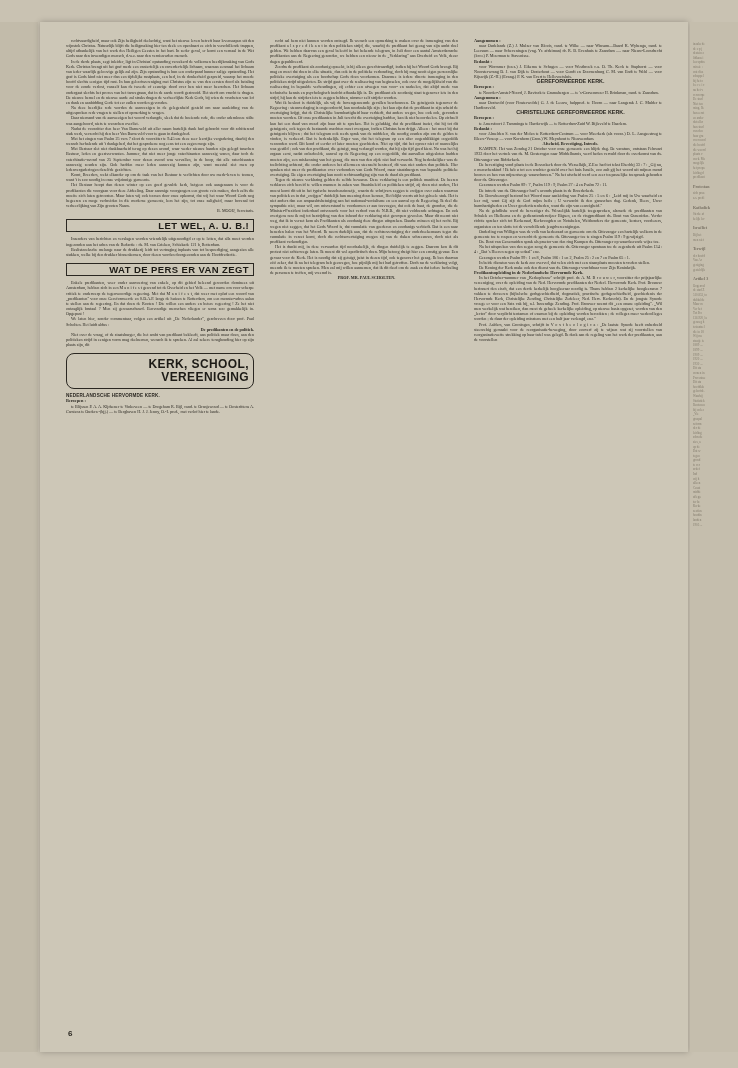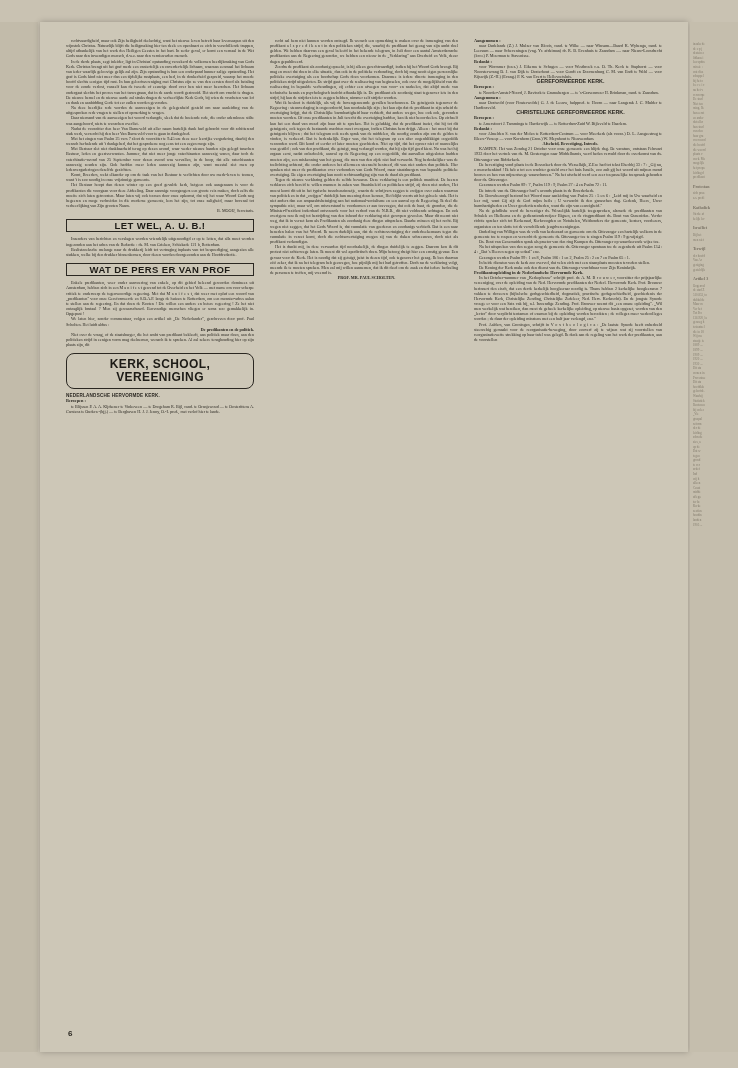--- a/index.html
+++ b/index.html
@@ -73,21 +73,21 @@
 
   
   .boxhead{
     border:1px solid #2b2822;
     font-family:"Liberation Sans", sans-serif;
     font-weight:bold;
     font-size:9.5px;
     letter-spacing:.4px;
     padding:3px 4px 3px 4px;
     margin:6px 0 4px 0;
-    text-align:center;
+    text-align:right;
     color:#1d1b16;
     background:transparent;
   }
   .boxhead.tall{font-size:12px;line-height:13px;padding:4px 4px;border-radius:8px;}
   .subhead{
     font-family:"Liberation Sans", sans-serif;
     font-weight:bold;
     font-size:4.6px;
     margin:4px 0 1.5px 0;
     text-indent:0;
@@ -140,21 +140,21 @@
         <p>Met het zingen van Psalm 25 vers 7 sloot de voorzitter te 9.45 ure deze zeer leerrijke vergadering, daarbij den wensch herhalende uit 't dankgebed, dat het gesprokene nog eens tot een zegen moge zijn.</p>
         <p>Met Bestuur zlet niet dankbaarheid terug op dezen avond, waar weder nieuwe banden zijn gelegd tusschen Bestuur, leden en geestverwanten. Jammer, dat niet meer jonge catechisanten aanwezig waren, daar toch de catechisatie-avond van 25 September voor dezen avond was vervallen, in de hoop, dat alle catechisanten aanwezig zouden zijn. Ook hadden meer leden aanwezig kunnen zijn, want meestal ziet men op ledenvergaderingen dezelfde gezichten.</p>
         <p>Komt, Breeders, wekt elkander op om de taak van het Bestuur te verlichten door uw mede-leven te toonen, want 't is zoo noodig in onze vrijzinnige gemeente.</p>
         <p>Het Bestuur hoopt dan dezen winter op een goed gevulde kerk, betgeen ook aangenaam is voor de predikanten die voorgaan voor deze Afdeeling. Daar aanmige voorgangers een groote reis maken, doch zelfs die moeite zich laten getroosten. Maar laten wij ook toonen door onze opkomst, dat wij het waar Woord Gods nog begeeren en moge verbreiden in die moderne gemeente, kon het zijn, tot onze zaligheid, maar bovenal tot verheerlijking van Zijn grooten Naam.</p>
         <p class="sig noind">B. MOOIJ, Secretaris.</p>
 
         <div class="boxhead">LET WEL, A. U. B.!</div>
         <p>Inzenders van berichten en verslagen worden vriendelijk uitgenoodigd er op te letten, dat alls moet worden ingezonden aan het adres van de Redactie : ds. M. van Grieken, Schiekade 121 b, Rotterdam.</p>
         <p>Beslistzoekscbe melange naar de drukkerij leidt tot vertraging inplaats van tot bespoediging, aangezien alle stukken, welke bij den drukker binnenkomen, door dezen worden doorgezonden aan de Hoofdredactie.</p>
 
-        <div class="boxhead">WAT DE PERS ER VAN PROF</div>
+        <div class="boxhead">WAT DE PERS ER VAN ZEGT</div>
         <p>Enkele predikanten, weer onder aanvoering van enkele, op dit gebied beleend geworden dominees uit Amsterdam, hebben zich in een M a n i f e s t gewend tot de Overheid en het Volk — met name om voor scherpe critiek te onderwerp de tegenwoordige regeering. Met dat M a n i f e s t, dat weer met opluf een woord van „predikanten" voor onze Gereformeerde en S.D.A.P. langs de huizen te Rotterdam, om een monster-adres aalan te stellen aan de regeering. En dat doen de Rooten ! Die willen een andere en betere regeering ! Ze het niet ontzaglijk brutaal ? Men zij gewaarschuwd. Eenvoudige menschen vliegen er soms zoo gemakkelijk in. Opgepast !</p>
         <p>We laten hier, zonder commentaar, volgen een artikel uit „De Nederlander", geschreven door prof. Paul Scholten. Het luidt aldus :</p>
         <p class="rightbold">De predikanten en de politiek.</p>
         <p>Niet over de vraag, of de staatsburger, die het ambt van predikant bekleedt, aan politiek maar doen, aan den politieken strijd in eenigen vorm mag deelnemen, wenach ik te spreken. Al zal zekere terughouding hier op zijn plaats zijn, dit</p>
 
         <div class="boxhead tall">KERK, SCHOOL, VEREENIGING</div>
         <p class="subhead noind">NEDERLANDSCHE HERVORMDE KERK.</p>
         <p class="subhead2 noind">Beroepen :</p>
         <p>te Blijssen P. A. A. Kljdsener te Vinkeveen — te Drogeham R. Bijl, cand. te Oranjewoud — te Oosterittens A. Carstens te Oudera -(bjj.) — te Berghaven H. J. J. Jenny, O.-I. pred., met verlof hier te lande.</p>
       </div>

